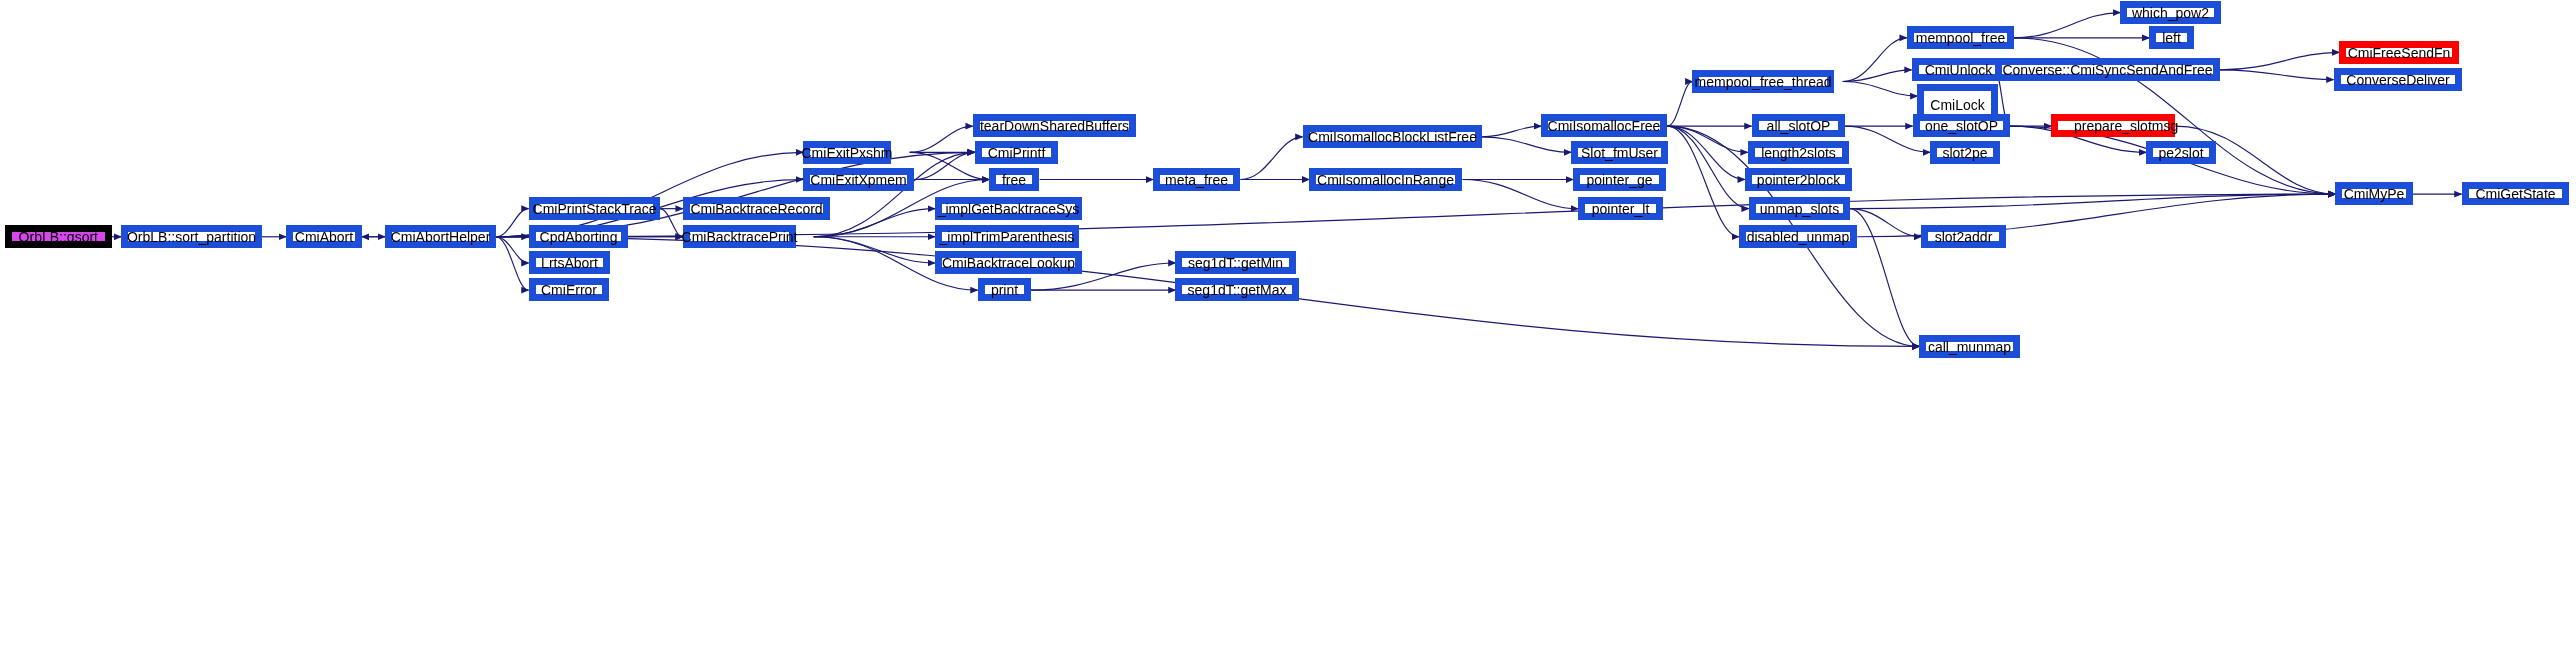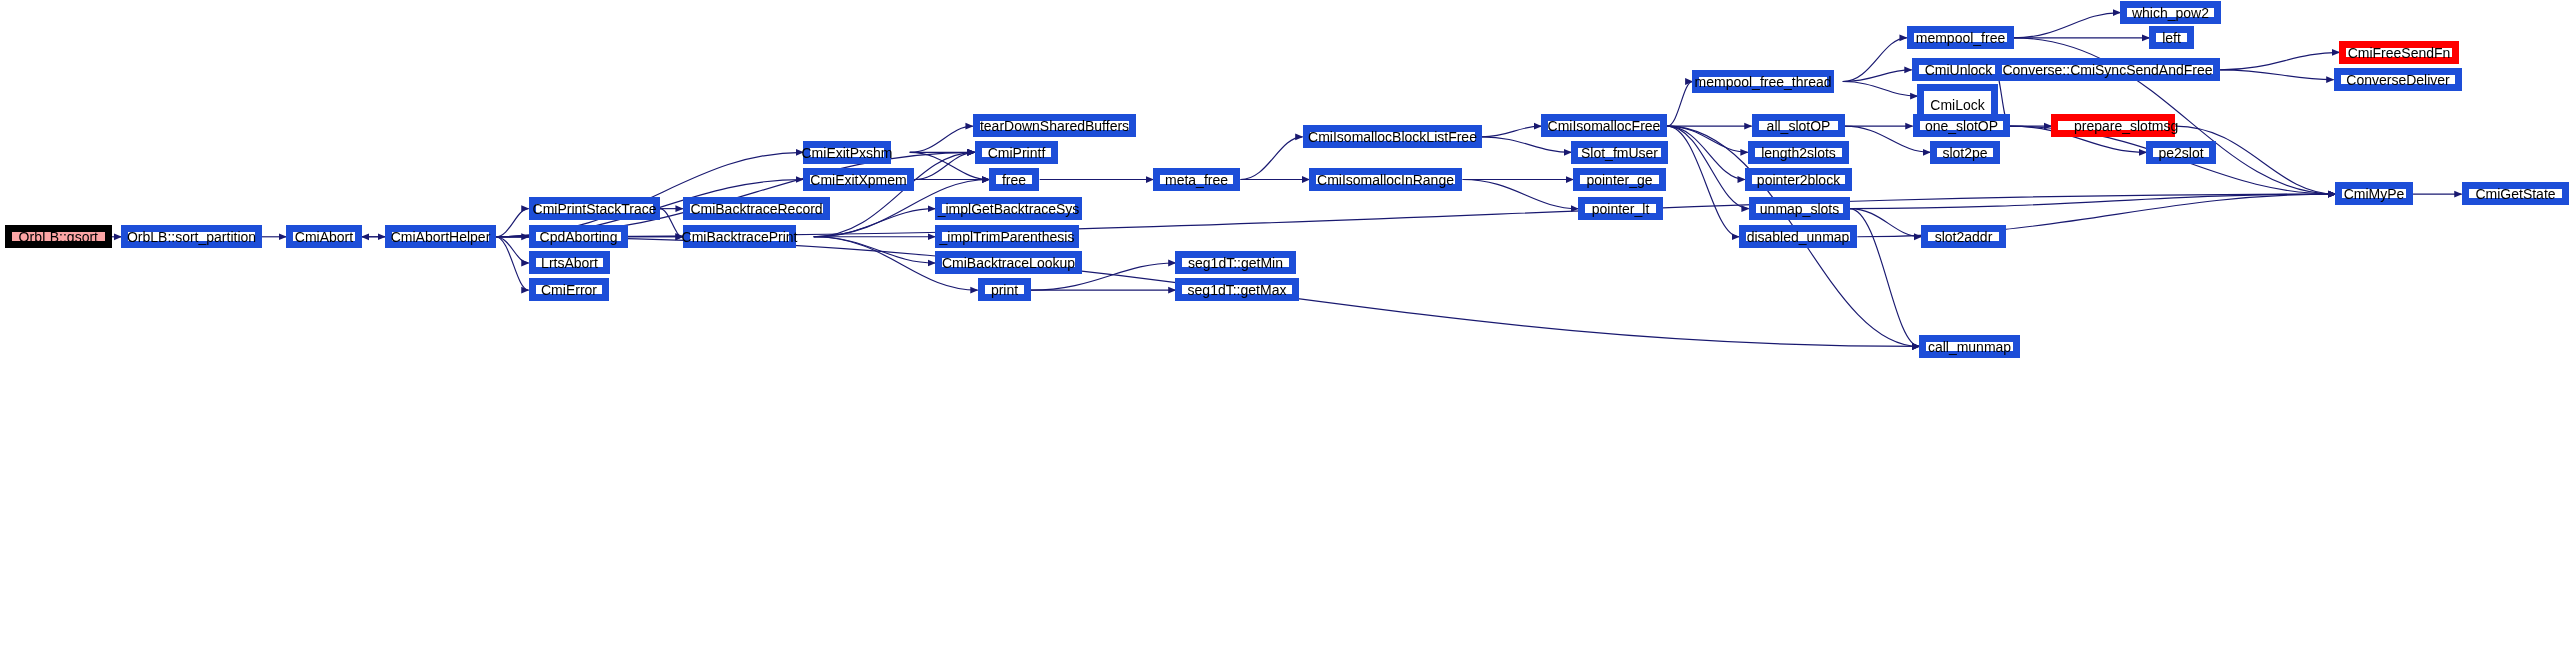--- a/index.html
+++ b/index.html
@@ -4,21 +4,21 @@
 <title>Call Graph</title>
 <style>
   html,body{margin:0;padding:0;background:#ffffff;}
   #graph-root{position:relative;width:2576px;height:657px;background:#ffffff;
     font-family:"Liberation Sans", sans-serif;overflow:hidden;}
   #edge-layer{position:absolute;left:0;top:0;width:2576px;height:657px;}
   .node{position:absolute;box-sizing:border-box;border:7px solid #1d4ed8;
     background:#ffffff;color:#000000;display:flex;align-items:center;
     justify-content:center;font-size:14px;line-height:1;white-space:nowrap;
     padding:0 6.8px;}
-  .node.start{background:#fca5a5;border-color:#000000;}
+  .node.start{background:#d946ef;border-color:#000000;}
   .node.danger{border-color:#ff0000;}
 </style>
 </head>
 <body>
 
 <div id="graph-root">
   <svg id="edge-layer" viewBox="0 0 2656 677" preserveAspectRatio="none" aria-hidden="true">
       <defs>
         <marker id="arrow" viewBox="0 0 10 10" refX="9" refY="5" markerWidth="7" markerHeight="7" orient="auto">
           <path d="M0,0.8 L10,5 L0,9.2 Z" fill="#191970"></path>

